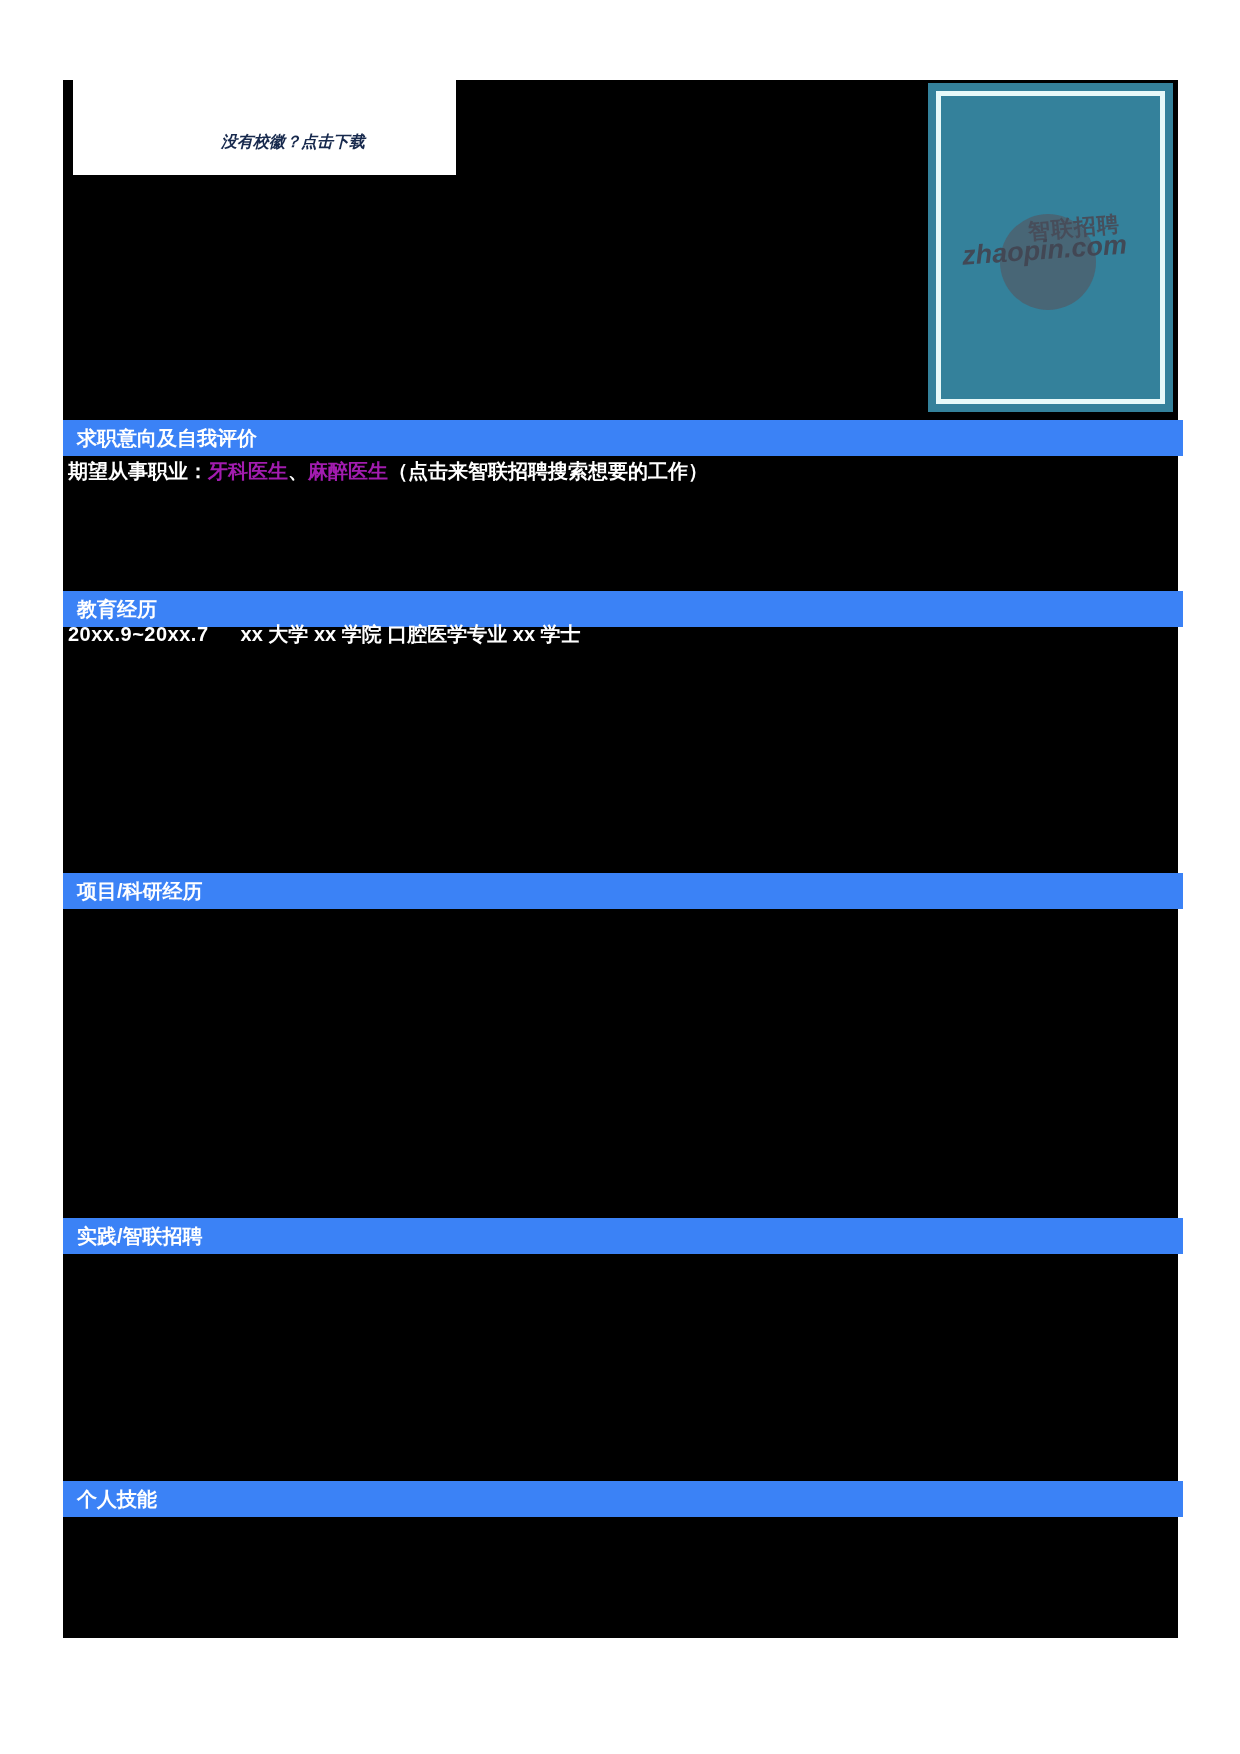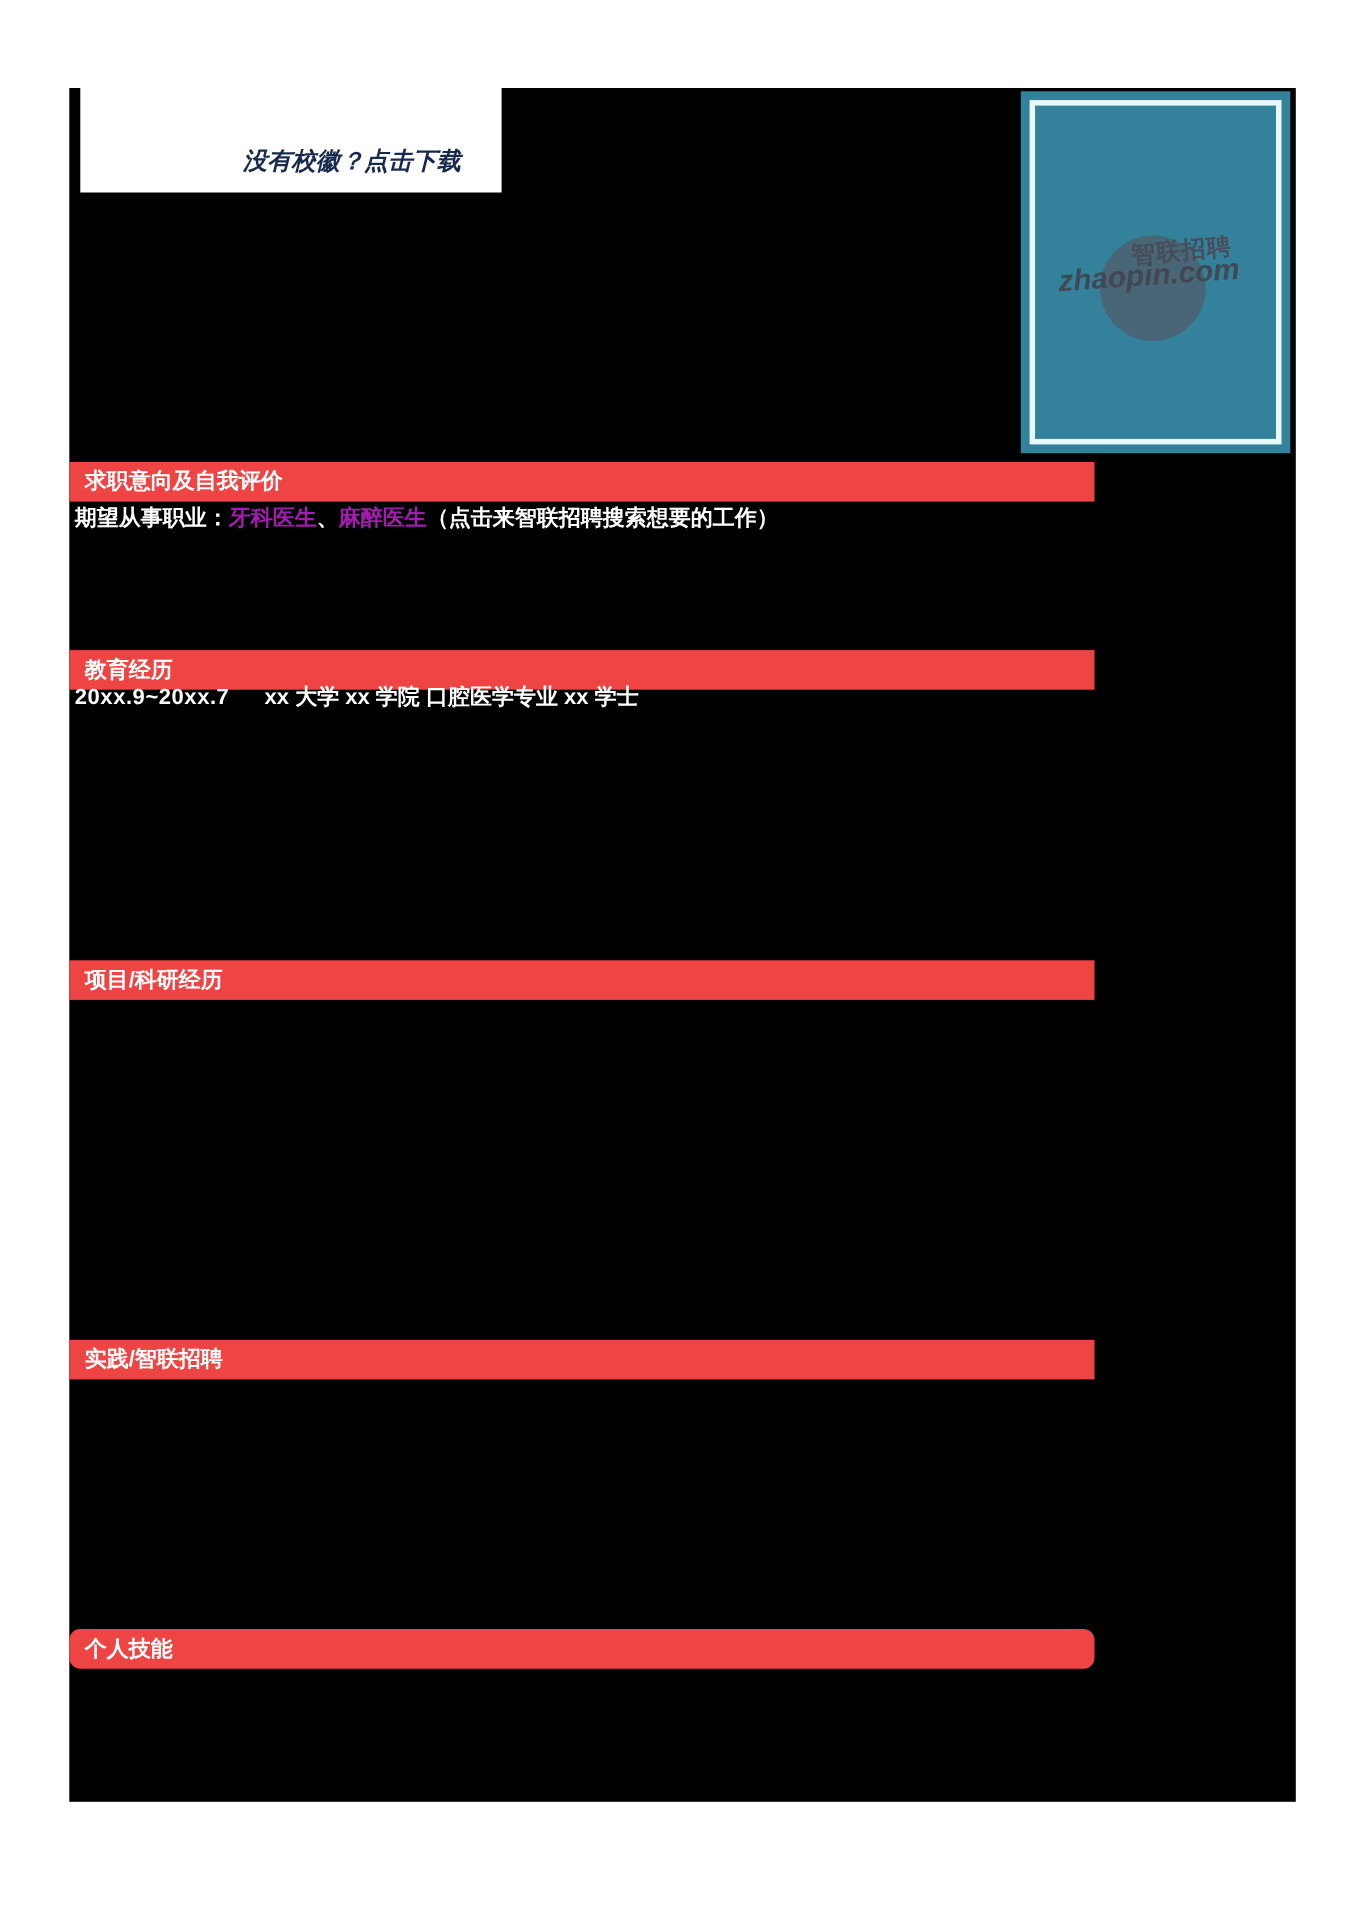--- a/index.html
+++ b/index.html
@@ -28,21 +28,21 @@
     left: 20px; top: 10px;
     font-size: 58px;
     font-weight: bold;
     color: #17294d;
     letter-spacing: 6px;
     font-family: "Liberation Serif", serif;
   }
   .badge-hint {
     position: absolute;
     left: 148px; top: 62px;
-    font-size: 22px;
+    font-size: 16px;
     font-weight: bold;
     font-style: italic;
     color: #17294d;
     text-decoration: none;
     cursor: pointer;
   }
   
   .photo-box {
     position: absolute;
     left: 928px; top: 83px;
@@ -80,35 +80,35 @@
     font-weight: bold;
     font-style: italic;
     color: rgba(66,70,82,0.95);
     transform: rotate(-4deg);
     white-space: nowrap;
   }
   
   .section-bar {
     position: absolute;
     left: 63px;
-    width: 932px; height: 36px;
-    background: #ef4444;
+    width: 1120px; height: 36px;
+    background: #3b82f6;
     color: #ffffff;
     font-size: 20px;
     font-weight: bold;
     line-height: 36px;
     padding-left: 14px;
     box-sizing: border-box;
     white-space: nowrap;
   }
   .bar-1 { top: 420px; }
   .bar-2 { top: 591px; }
   .bar-3 { top: 873px; }
   .bar-4 { top: 1218px; }
-  .bar-5 { top: 1481px; border-radius: 10px; }
+  .bar-5 { top: 1481px; }
   
   .text-line {
     position: absolute;
     color: #ffffff;
     font-size: 20px;
     line-height: 28px;
     white-space: nowrap;
   }
   .intention-line { left: 68px; top: 457px; font-weight: bold; }
   .intention-line a {

